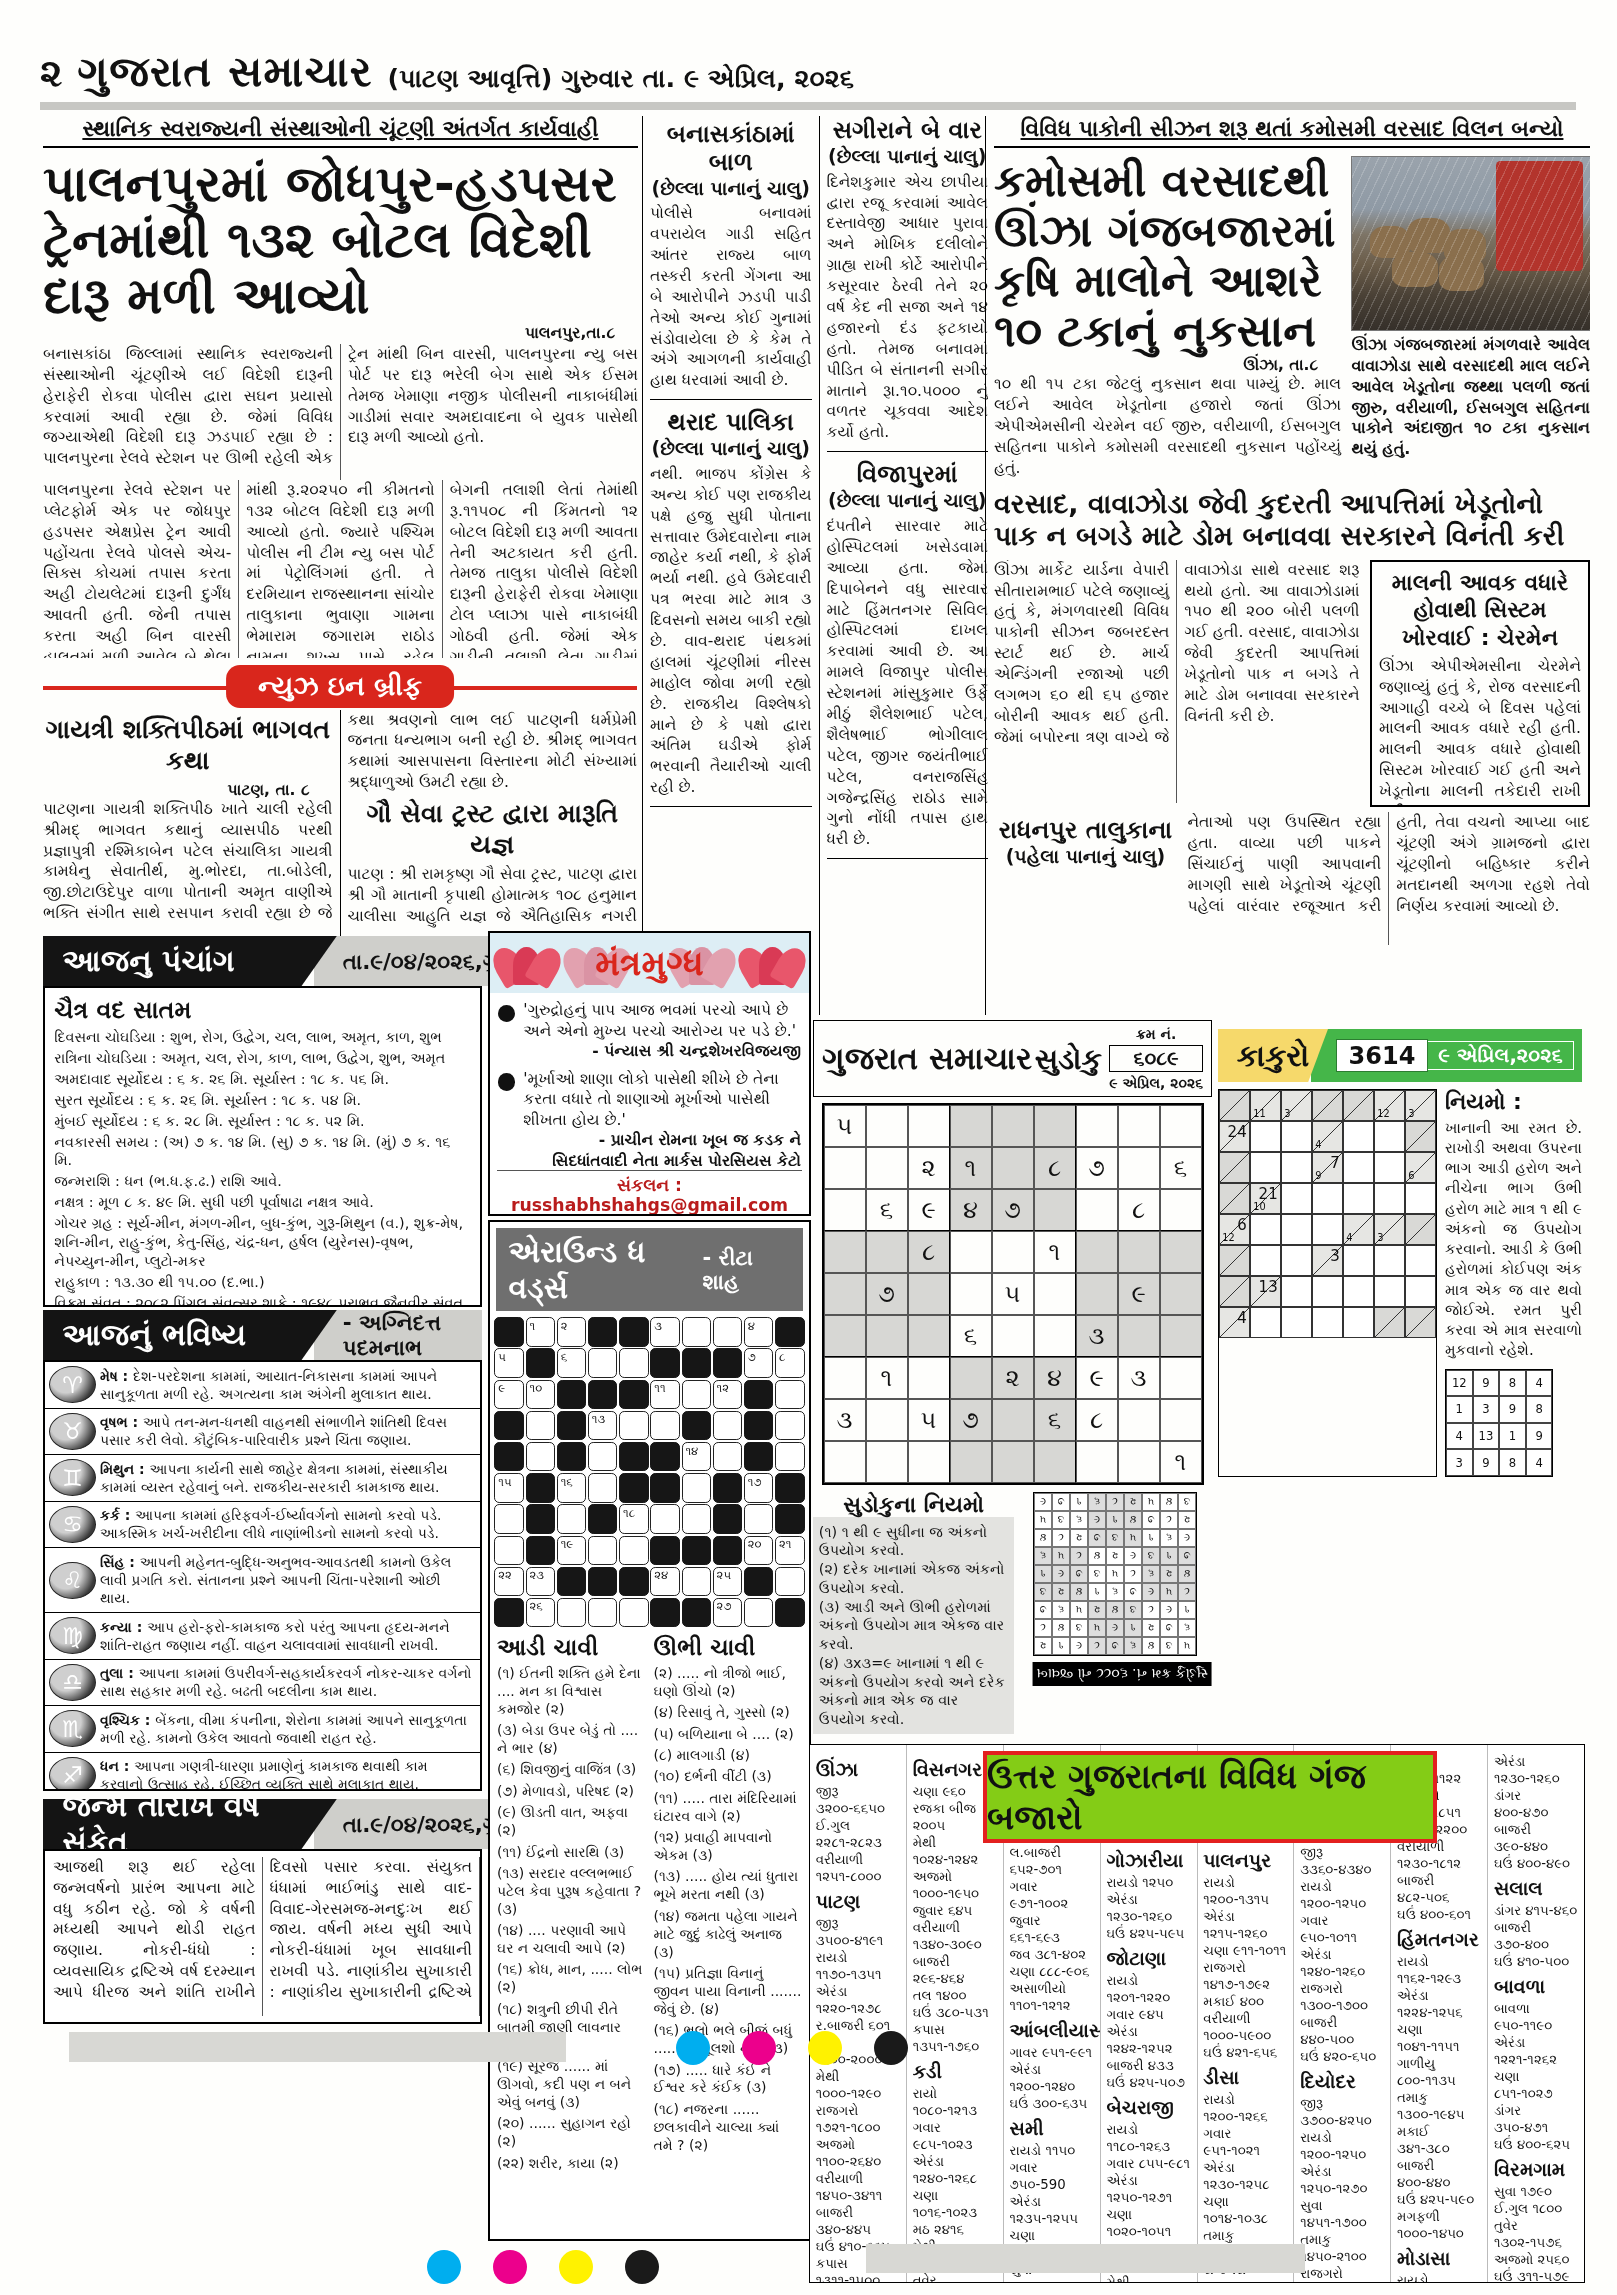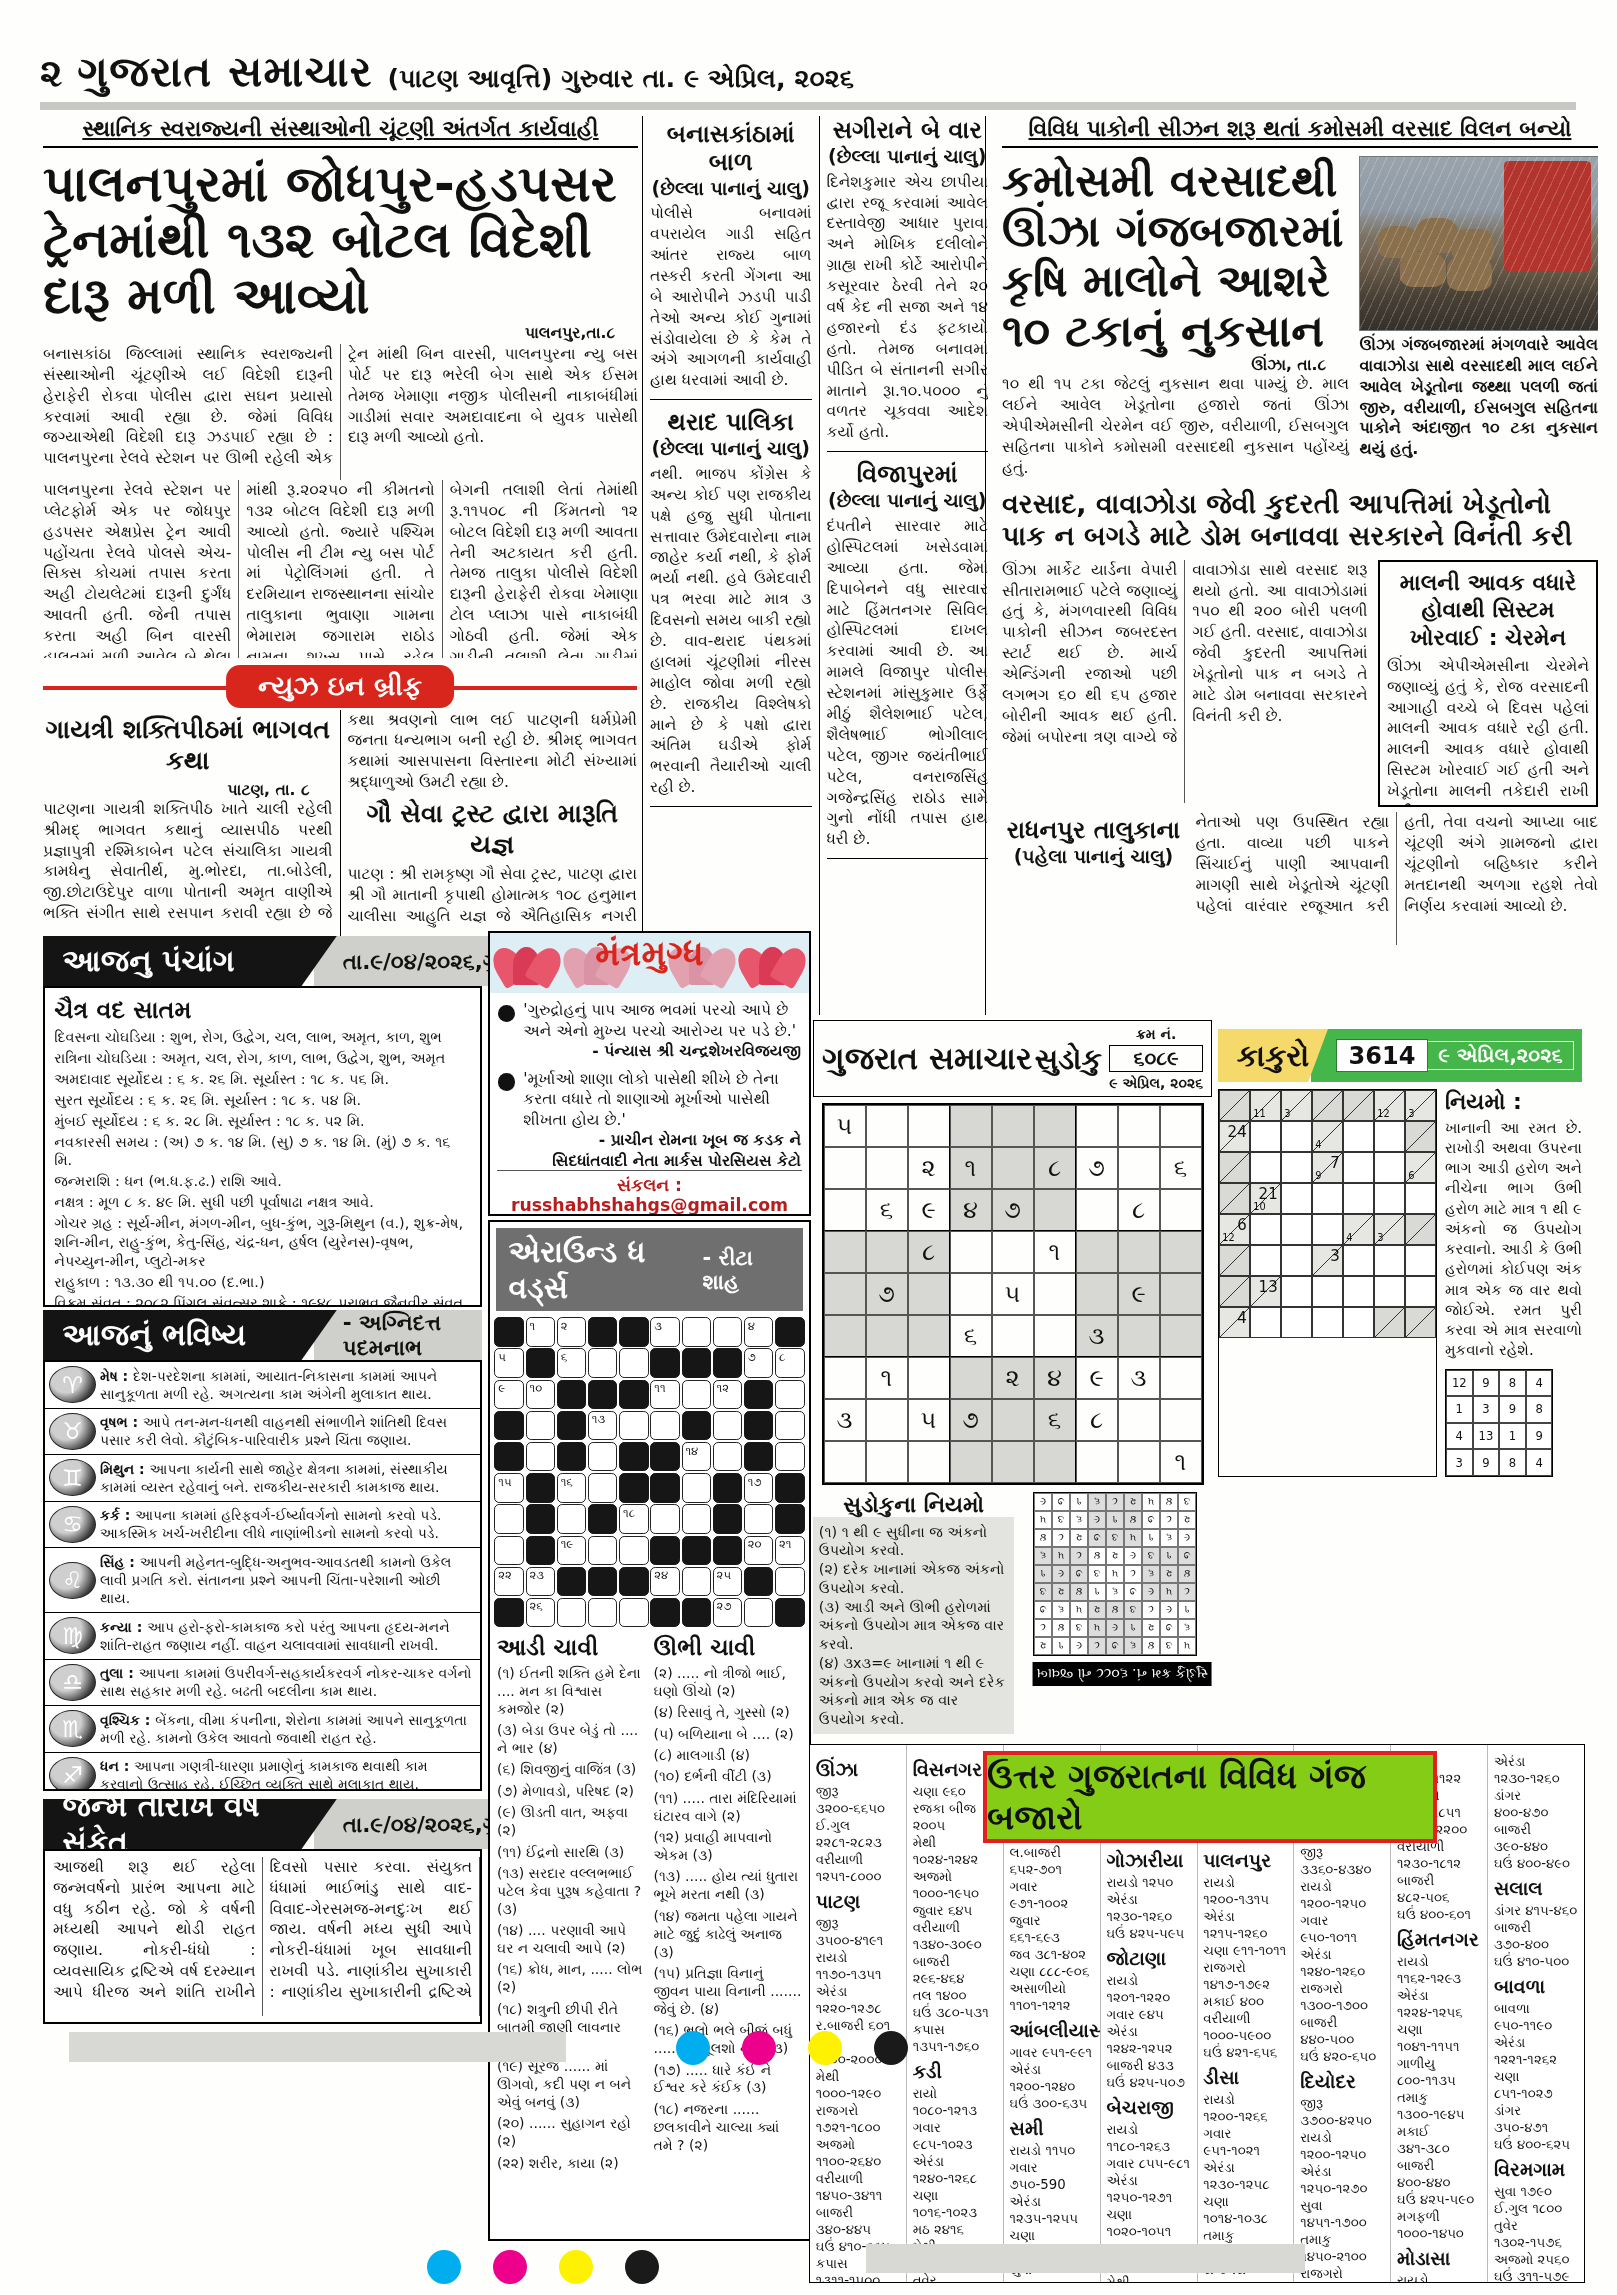--- a/index.html
+++ b/index.html
@@ -54,21 +54,21 @@
   #panchang .title{font-size:24px;font-weight:bold;margin:5.8px 0 3.5px;}
   #panchang .ln{font-size:14.4px;line-height:1.3;margin-bottom:2.3px;}
   
   .zrow{display:flex;border-bottom:1.7px solid #000;}
   .zrow:last-child{border-bottom:none;}
   .zicon{flex:0 0 55px;display:flex;align-items:center;justify-content:center;}
   .zicon .disc{width:45px;height:35px;border-radius:50%;background:radial-gradient(circle at 35% 30%,#cfcfcf 0 40%,#3a3a3a 75%);
      color:#fff;display:flex;align-items:center;justify-content:center;font-size:23px;border:1.2px solid #222;}
   .ztxt{font-size:14px;line-height:1.3;padding:4.6px 5.8px 4.6px 0;}
   
-  #mm .band{height:60px;background:#ddeef5;position:relative;display:flex;align-items:flex-start;justify-content:center;}
+  #mm .band{height:60px;background:#ddeef5;position:relative;display:flex;align-items:center;justify-content:center;}
   #mm .band .ttl{color:#d9261c;font-size:35px;font-weight:bold;z-index:2;}
   .lotus{position:absolute;top:8px;width:64px;height:44px;}
   .lotus i{position:absolute;bottom:0;width:26.6px;height:38px;border-radius:50% 50% 10% 10%;}
   .lotus i:nth-child(1){left:0;background:#e8566b;transform:rotate(-30deg);}
   .lotus i:nth-child(2){left:18.5px;background:#d93a55;}
   .lotus i:nth-child(3){left:37px;background:#e8566b;transform:rotate(30deg);}
   .quote{display:flex;gap:8px;margin:7px 8px;}
   .quote .dot{flex:0 0 17.3px;height:17.3px;border-radius:50%;background:#111;margin-top:4.6px;}
   .quote .q{font-size:15.6px;line-height:1.32;}
   .quote .a{font-weight:bold;display:block;text-align:right;}
@@ -186,21 +186,21 @@
           <div class="bodytxt jt">દિનેશકુમાર એચ છાપીયા દ્વારા રજૂ કરવામાં આવેલ દસ્તાવેજી આધાર પુરાવા અને મોખિક દલીલોને ગ્રાહ્ય રાખી કોર્ટે આરોપીને કસૂરવાર ઠેરવી તેને ૨૦ વર્ષ કેદ ની સજા અને ૧૪ હજારનો દંડ ફટકાયો હતો. તેમજ બનાવમાં પીડિત બે સંતાનની સગીર માતાને રૂા.૧૦.૫૦૦૦ નું વળતર ચૂકવવા આદેશ કર્યો હતો.</div>
         </div>
         <div class="midart">
           <div class="t">વિજાપુરમાં</div>
           <div class="c">(છેલ્લા પાનાનું ચાલુ)</div>
           <div class="bodytxt jt">દંપતીને સારવાર માટે હોસ્પિટલમાં ખસેડવામાં આવ્યા હતા. જેમાં દિપાબેનને વધુ સારવાર માટે હિંમતનગર સિવિલ હોસ્પિટલમાં દાખલ કરવામાં આવી છે. આ મામલે વિજાપુર પોલીસ સ્ટેશનમાં માંસુકુમાર ઉર્ફે મીઠું શૈલેશભાઈ પટેલ, શૈલેષભાઈ ભોગીલાલ પટેલ, જીગર જયંતીભાઈ પટેલ, વનરાજસિંહ ગજેન્દ્રસિંહ રાઠોડ સામે ગુનો નોંધી તપાસ હાથ ધરી છે.</div>
         </div>
       </div>
   </div>
 
-  <div class="abs vrule" style="left:985px;top:116px;width:596px;height:899px;padding-left:16px;overflow:hidden">
+  <div class="abs vrule" style="left:985px;top:116px;width:596px;height:899px;padding-left:8px;overflow:hidden">
     <div class="kicker ctr">વિવિધ પાકોની સીઝન શરૂ થતાં કમોસમી વરસાદ વિલન બન્યો</div>
     <div style="display:flex;gap:10.4px">
       <div style="flex:0 0 347px">
         <div class="headline2">કમોસમી વરસાદથી ઊંઝા ગંજબજારમાં કૃષિ માલોને આશરે ૧૦ ટકાનું નુકસાન</div>
         <div class="dateline">ઊંઝા, તા.૮</div>
         <div class="bodytxt jt">૧૦ થી ૧૫ ટકા જેટલું નુકસાન થવા પામ્યું છે. માલ લઈને આવેલ ખેડૂતોના હજારો જતાં ઊંઝા એપીએમસીની ચેરમેન વઈ જીરુ, વરીયાળી, ઈસબગુલ સહિતના પાકોને કમોસમી વરસાદથી નુકસાન પહોંચ્યું હતું.</div>
       </div>
       <div style="flex:1">
         <div id="photo">
           <span class="truck"></span>

